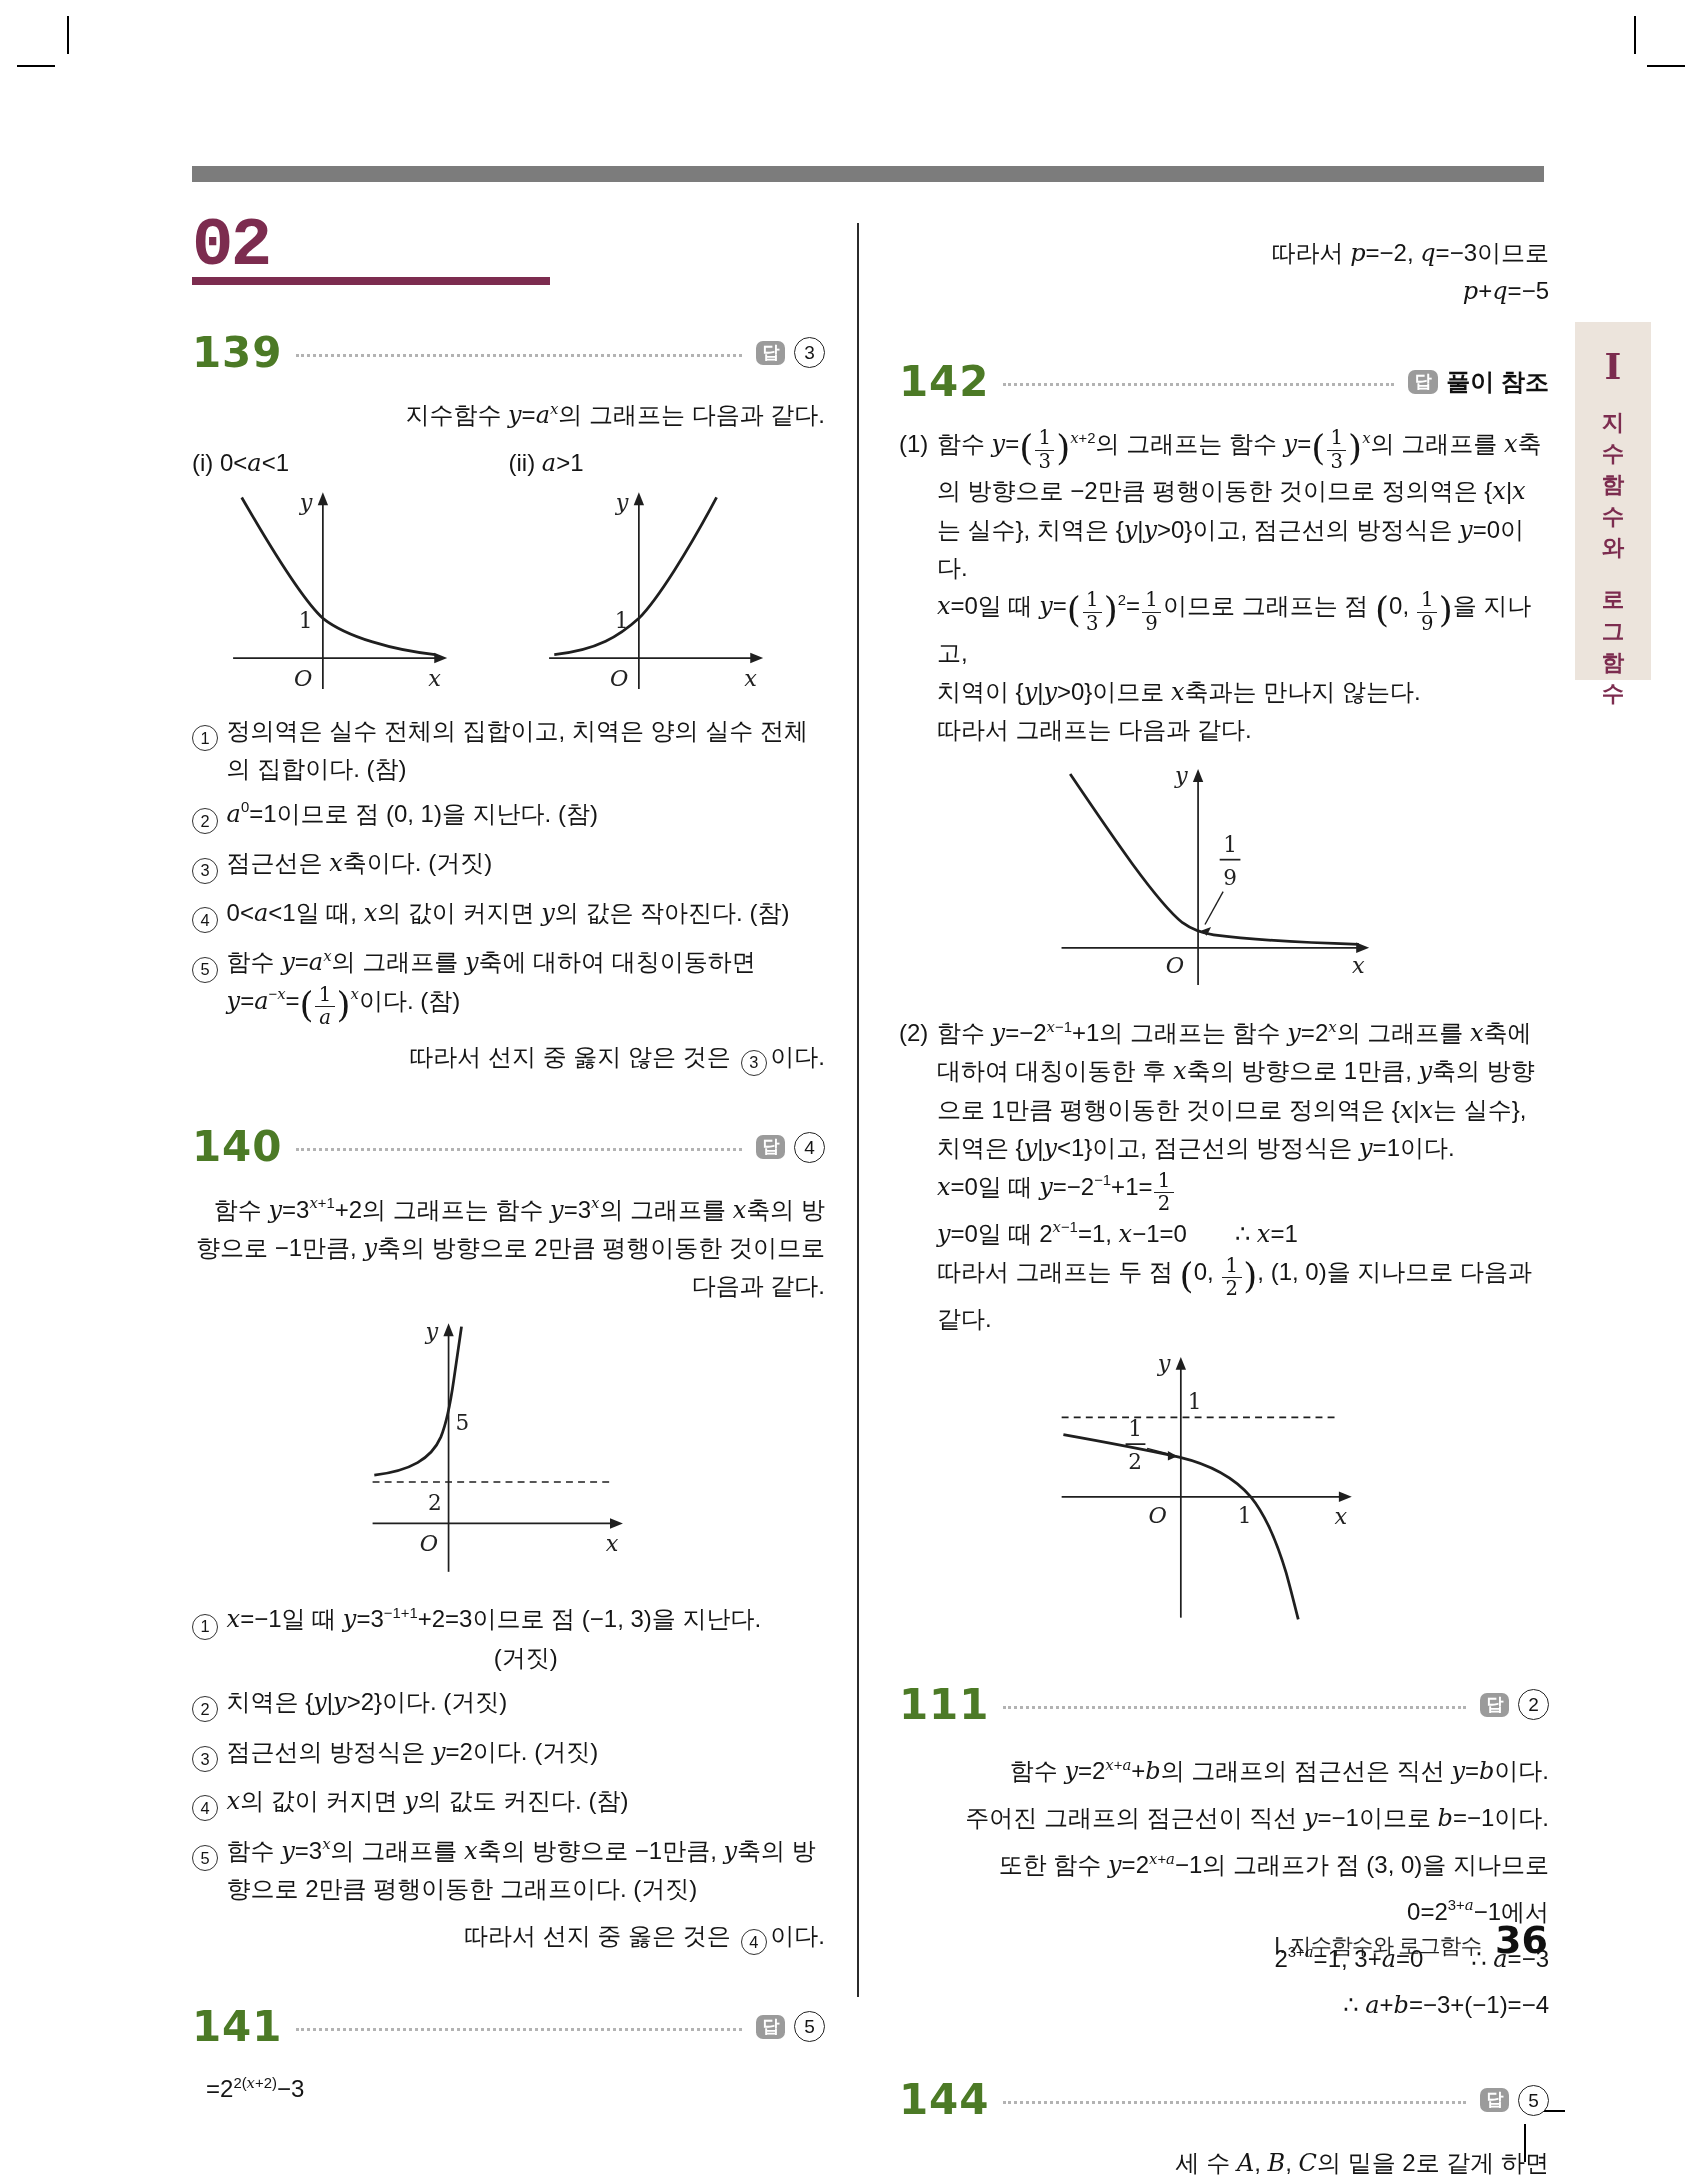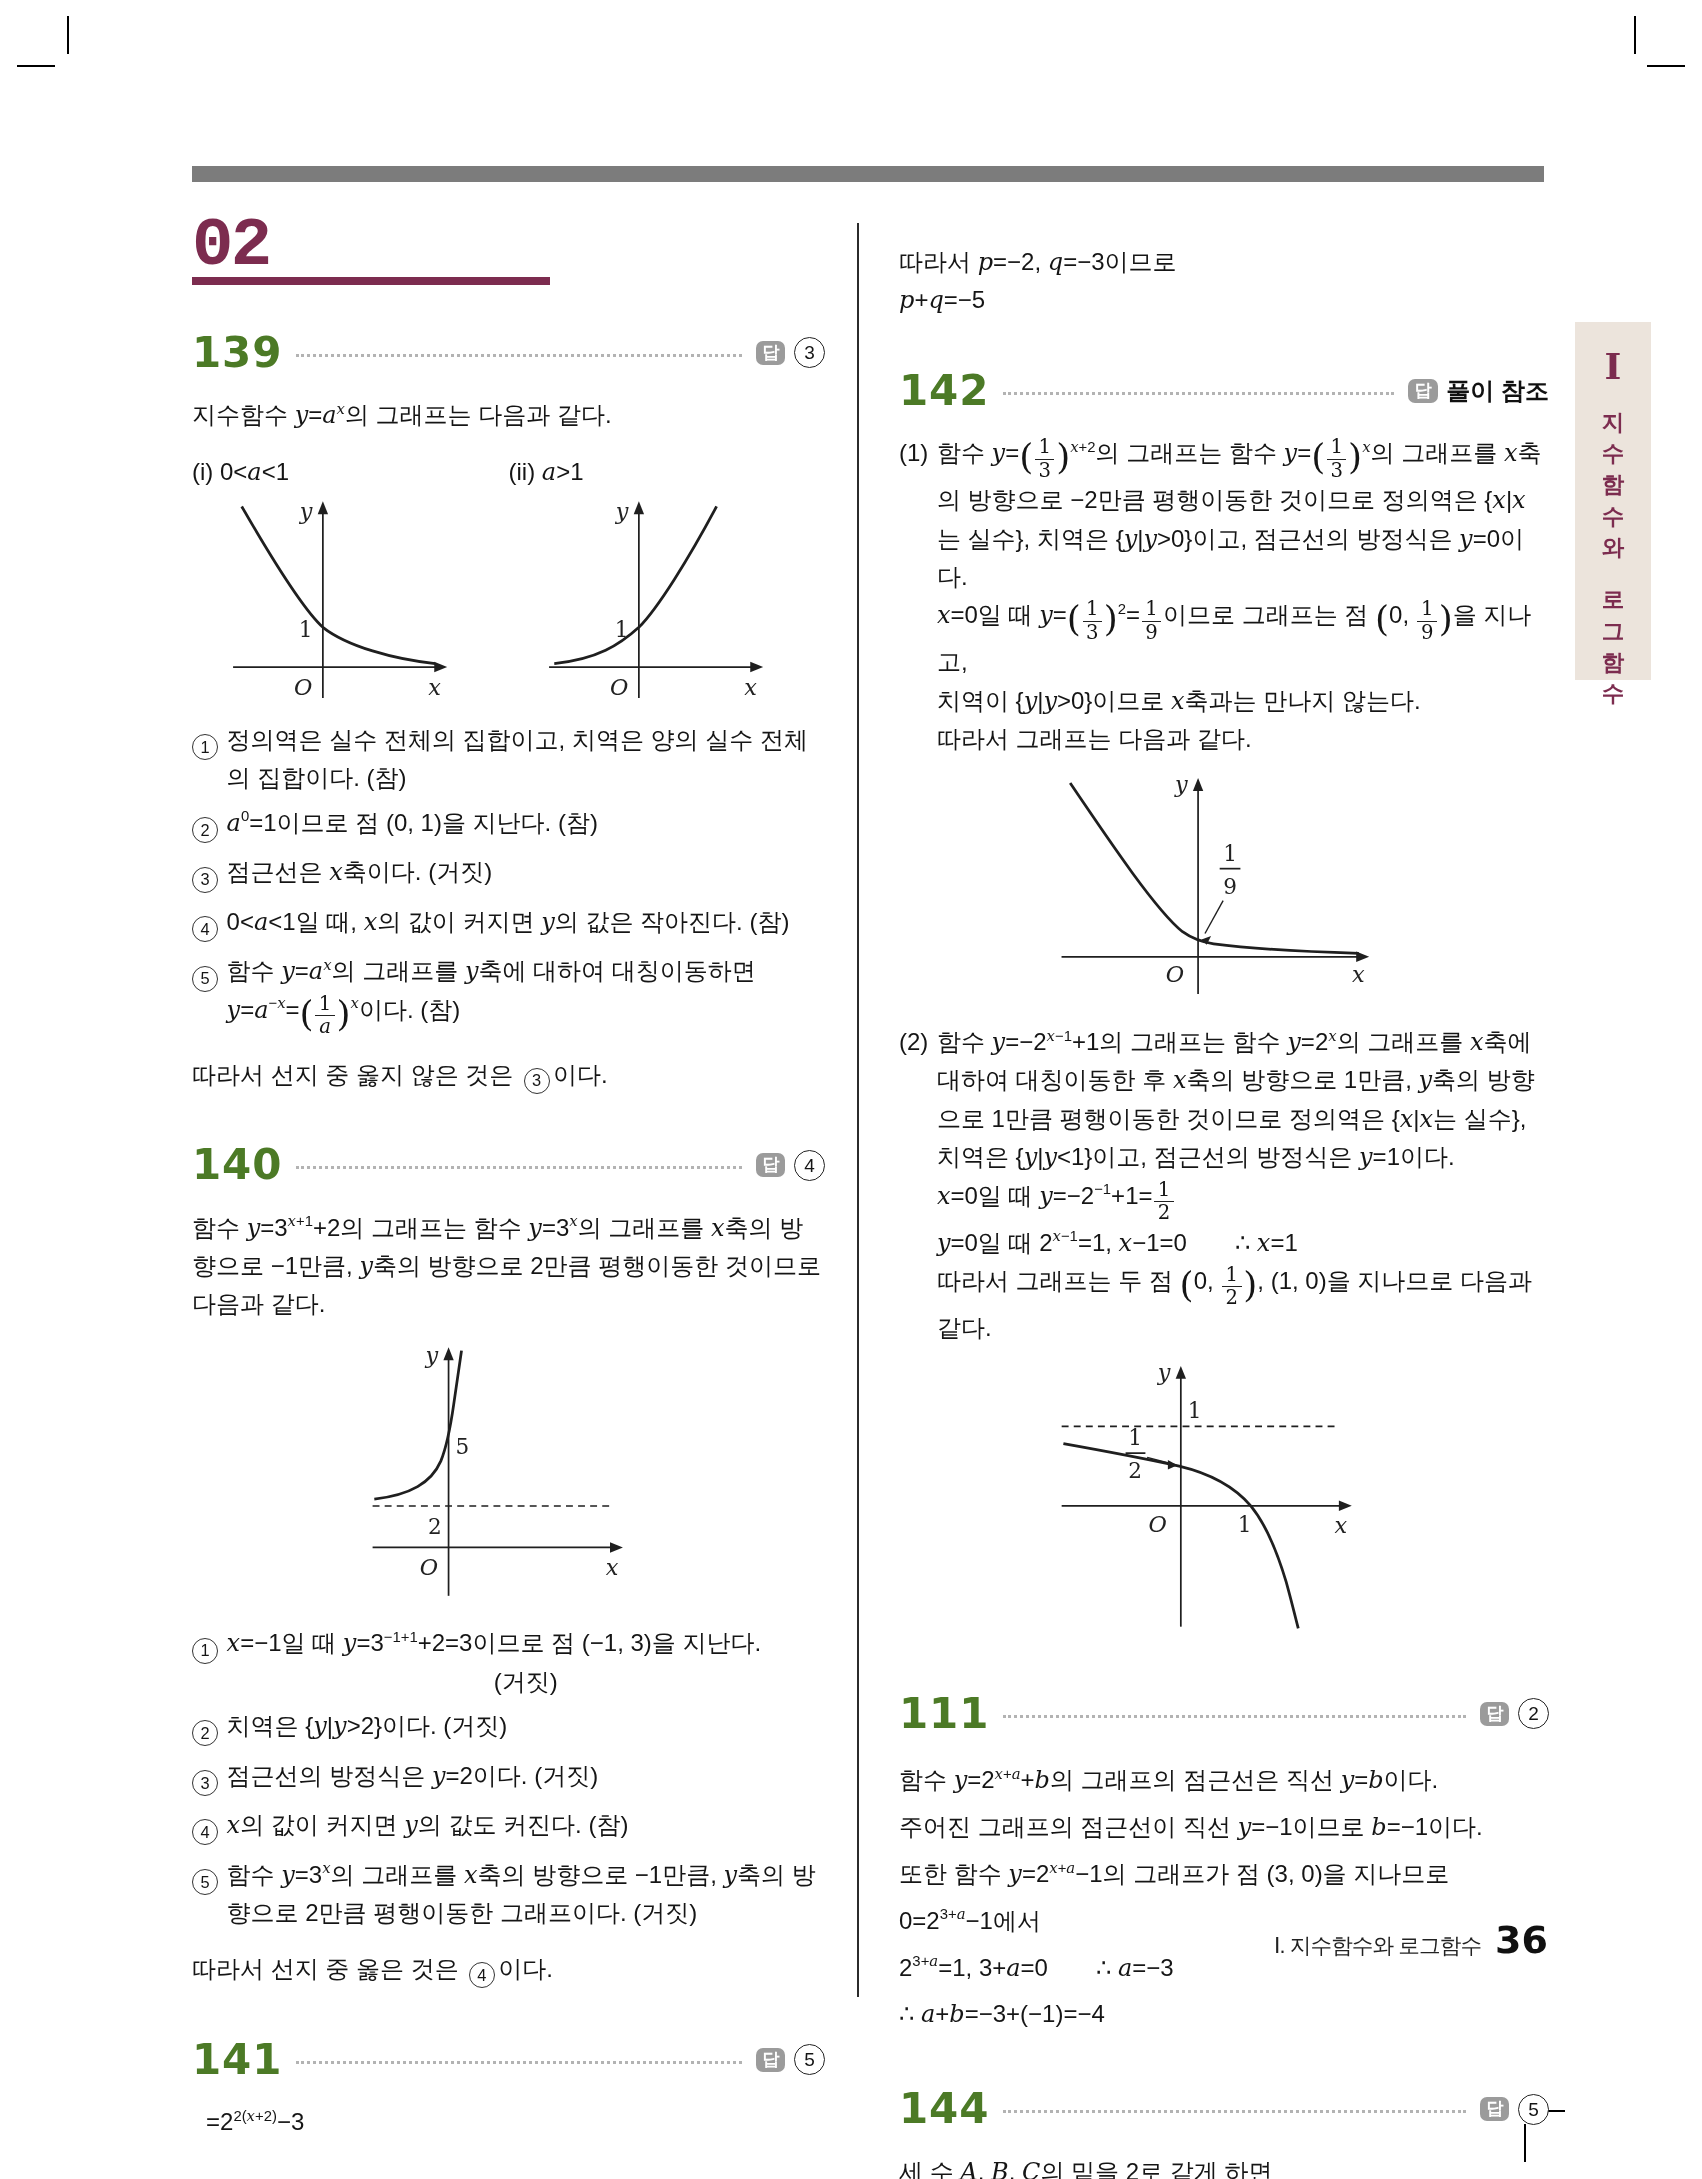--- a/index.html
+++ b/index.html
@@ -17,21 +17,21 @@
   .chapter .num{font-size:69px;font-weight:bold;color:#7c2c4f;line-height:0.88;letter-spacing:-2.6px;font-family:Liberation Mono, monospace;}
   .chapter .title{font-size:28.5px;font-weight:bold;color:#111;padding-bottom:14px;letter-spacing:-0.9px;}
   
   .phead{display:flex;align-items:center;margin:50px 0 22.5px 0;}
   .phead .pnum{color:#4c7a26;font-size:42px;font-weight:bold;line-height:1;letter-spacing:0.9px;font-family:"DejaVu Sans",sans-serif;}
   .phead .dots{flex:1;height:0;border-bottom:3.5px dotted #b3b3b3;margin:5.2px 14px 0 14px;}
   .phead .badge{background:#9b9b9b;color:#fff;font-size:17.3px;font-weight:bold;padding:3.5px 6px;border-radius:7px;margin-right:8.6px;line-height:1;}
   .acirc{display:inline-flex;width:31px;height:31px;border:1.7px solid #222;border-radius:50%;align-items:center;justify-content:center;font-size:19px;line-height:1;background:#fff;}
   .anst{font-size:24px;font-weight:bold;color:#111;}
   
-  .para{margin:18px 0;}
+  .para{margin:9px 0;text-align:right;}
   i{font-family:"DejaVu Serif",serif;font-style:italic;}
   sup{font-size:0.62em;line-height:0;position:relative;vertical-align:baseline;top:-0.62em;}
   .fr{display:inline-block;vertical-align:-0.78em;text-align:center;line-height:1.05;font-size:0.82em;font-family:"DejaVu Serif",serif;margin:0 1.7px;}
   .fr .fn{display:block;border-bottom:1.7px solid #222;padding:0 3.5px 0.9px 3.5px;}
   .fr .fd{display:block;padding-top:0.9px;}
   .bp{font-family:"DejaVu Serif",serif;font-size:1.5em;vertical-align:-0.22em;line-height:0;font-weight:400;}
   .circ{display:inline-flex;width:26px;height:26px;border:1.7px solid #333;border-radius:50%;align-items:center;justify-content:center;font-size:16.4px;line-height:1;background:#fff;}
   .circ.inl{vertical-align:-0.22em;margin:0 3.5px;}
   .li{display:flex;gap:8.6px;margin:6px 0;}
   .li .mk{flex:0 0 auto;padding-top:5.2px;}

